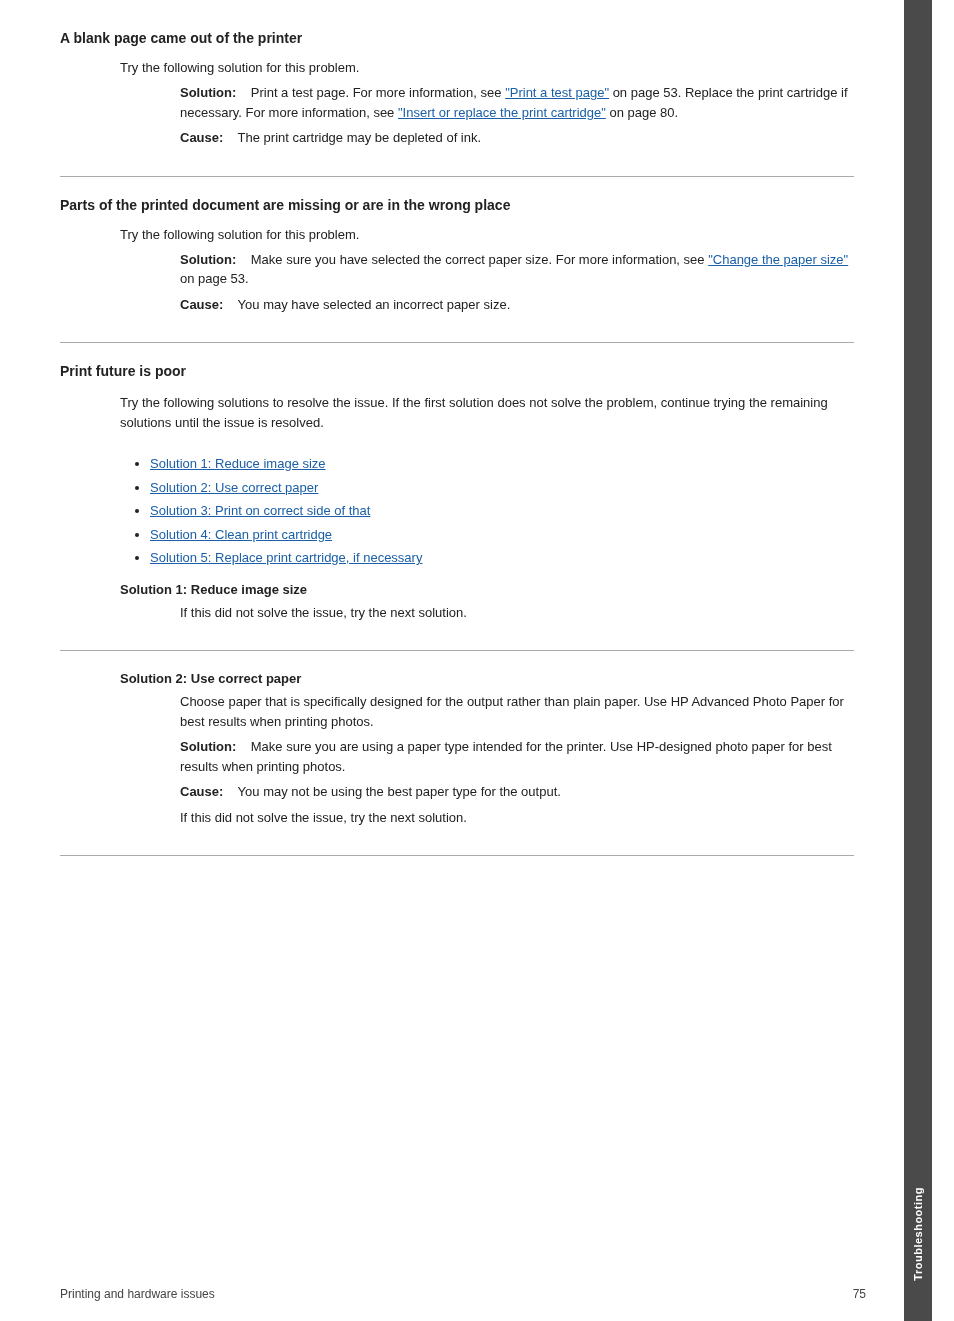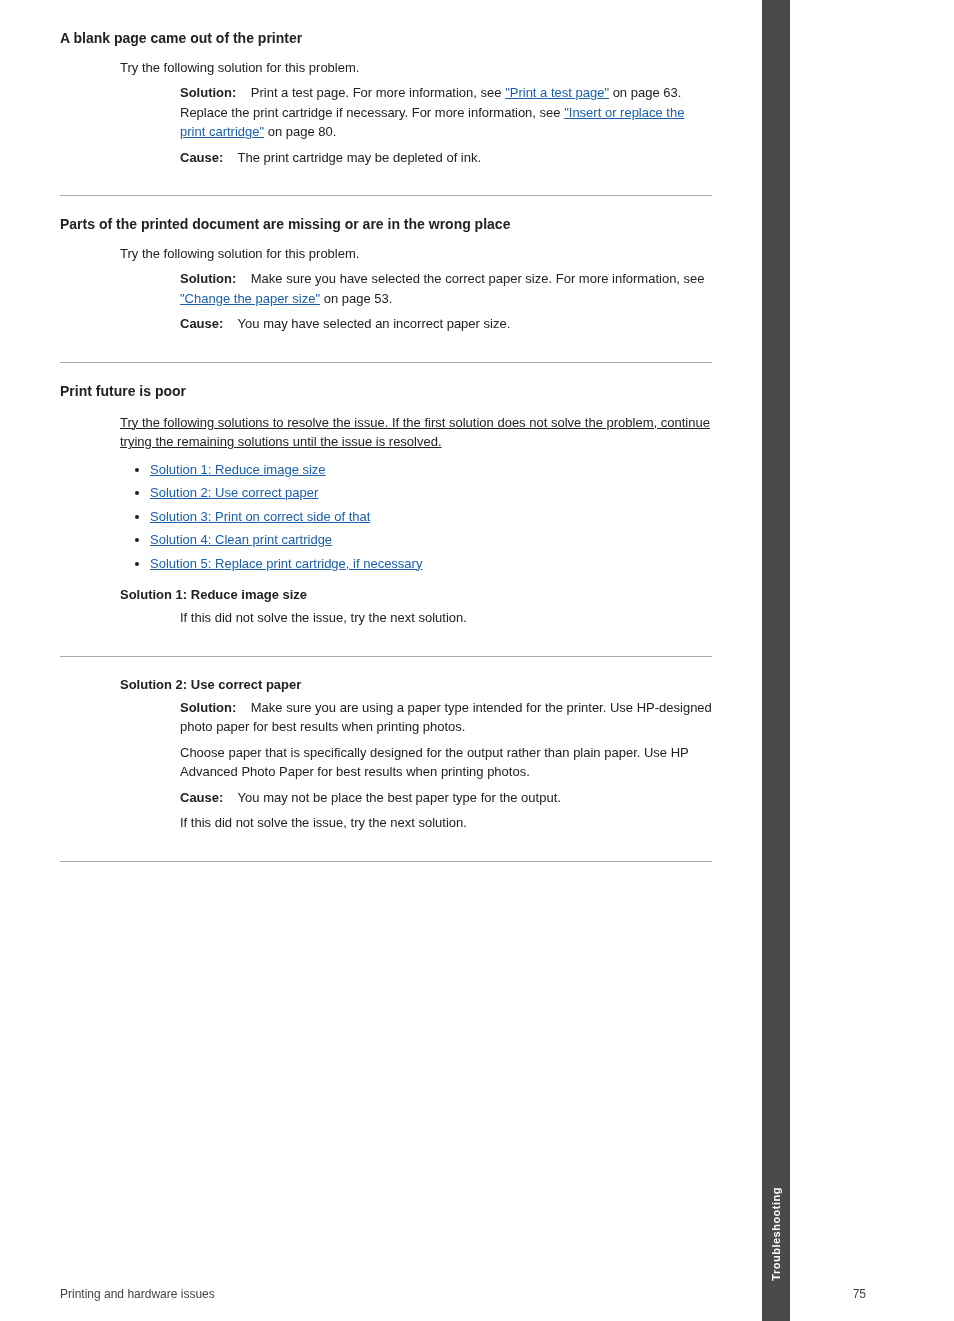--- a/index.html
+++ b/index.html
@@ -7,21 +7,21 @@
       font-family: Arial, Helvetica, sans-serif;
       font-size: 13px;
       color: #222;
       background: #fff;
       width: 954px;
       min-height: 1321px;
       position: relative;
     }
     .page-container {
       display: flex;
-      width: 790px;
+      width: 932px;
       min-height: 1321px;
     }
     .main-content {
       flex: 1;
       padding: 30px 50px 60px 60px;
       min-width: 0;
     }
     .sidebar-tab {
       width: 28px;
       background: #4a4a4a;
@@ -55,23 +55,22 @@
       padding-left: 60px;
     }
     .solution-title {
       font-size: 13px;
       font-weight: bold;
       margin-bottom: 6px;
       padding-left: 60px;
     }
     .body-text {
       padding-left: 60px;
-      margin-bottom: 8px;
+      margin-bottom: 22px;
       line-height: 1.5;
-      text-decoration: underline;
     }
     .body-text-indent {
       padding-left: 120px;
       margin-bottom: 6px;
       line-height: 1.5;
     }
     a, .link {
       color: #1a5fa8;
       text-decoration: underline;
       cursor: pointer;
@@ -115,21 +114,21 @@
 
 <div class="page-container">
   <div class="main-content">
 
     <div class="section">
       <div class="section-title">A blank page came out of the printer</div>
       <div class="subsection-title">Try the following solution for this problem.</div>
       <div class="body-text-indent">
         <span class="inline-bold">Solution:</span>
         &nbsp;&nbsp;
-        <span>Print a test page. For more information, see </span><a class="link">"Print a test page"</a><span> on page 63</span><span>. Replace the print cartridge if necessary. For more information, see </span><a class="link">"Insert or replace the print cartridge"</a><span> on page 80.</span>
+        <span>Print a test page. For more information, see </span><a class="link">"Print a test page"</a><span> on page 53</span><span>. Replace the print cartridge if necessary. For more information, see </span><a class="link">"Insert or replace the print cartridge"</a><span> on page 80.</span>
       </div>
       <div class="body-text-indent">
         <span class="inline-bold">Cause:</span>
         &nbsp;&nbsp;
         <span>The print cartridge may be depleted of ink.</span>
       </div>
     </div>
 
     <hr class="divider">
 
@@ -162,30 +161,30 @@
       </ul>
 
       <div class="solution-title">Solution 1: Reduce image size</div>
       <div class="body-text-indent">If this did not solve the issue, try the next solution.</div>
     </div>
 
     <hr class="divider">
 
     <div class="section">
       <div class="solution-title">Solution 2: Use correct paper</div>
+      <div class="body-text-indent">Choose paper that is specifically designed for the output rather than plain paper. Use HP Advanced Photo Paper for best results when printing photos.</div>
       <div class="body-text-indent">
         <span class="inline-bold">Solution:</span>
         &nbsp;&nbsp;
         <span>Make sure you are using a paper type intended for the printer. Use HP-designed photo paper for best results when printing photos.</span>
       </div>
-      <div class="body-text-indent">Choose paper that is specifically designed for the output rather than plain paper. Use HP Advanced Photo Paper for best results when printing photos.</div>
       <div class="body-text-indent">
         <span class="inline-bold">Cause:</span>
         &nbsp;&nbsp;
-        <span>You may not be place the best paper type for the output.</span>
+        <span>You may not be using the best paper type for the output.</span>
       </div>
       <div class="body-text-indent">If this did not solve the issue, try the next solution.</div>
     </div>
 
     <hr class="divider">
 
     <div class="page-footer">
       <span>Printing and hardware issues</span>
       <span>75</span>
     </div>

